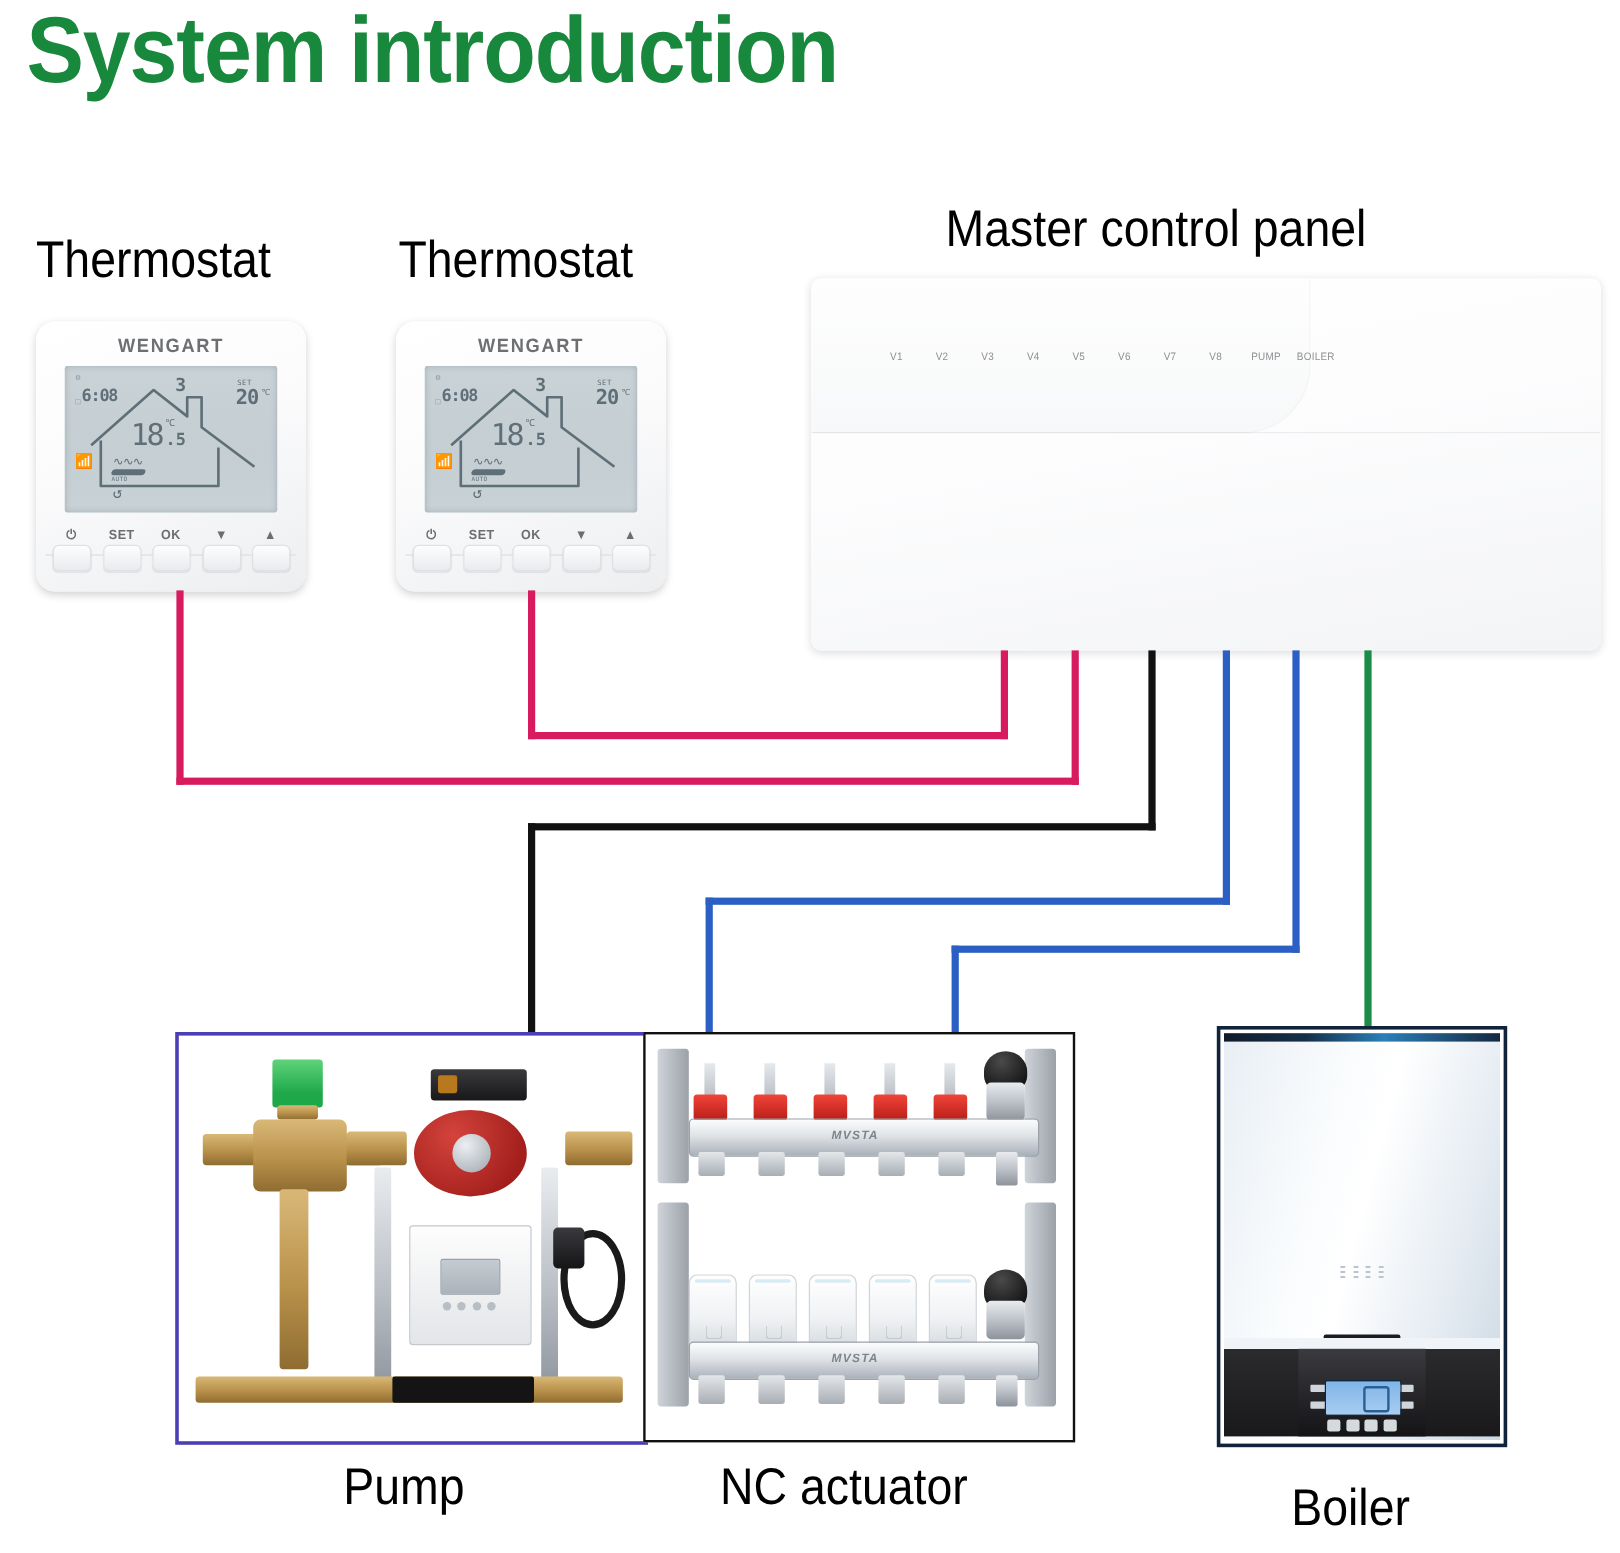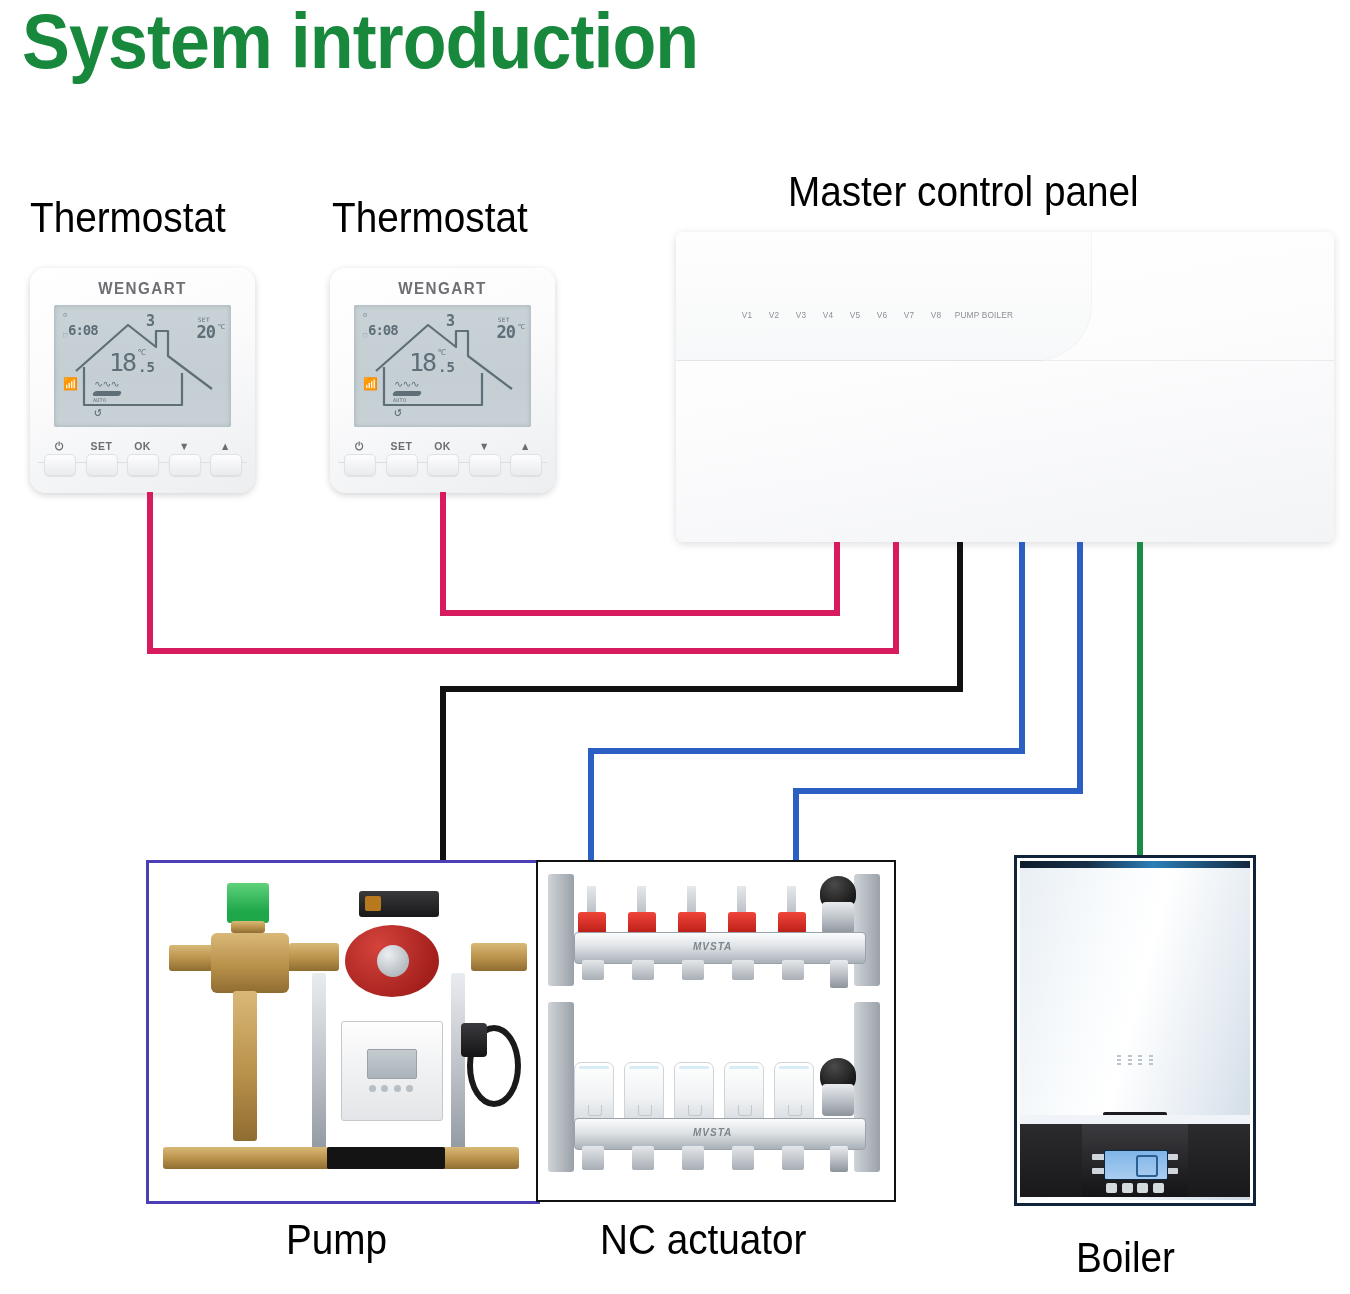--- a/index.html
+++ b/index.html
@@ -58,21 +58,21 @@
   #mcp{position:absolute;left:676px;top:232px;width:658px;height:310px;
        border-radius:8px;overflow:hidden;
        background:linear-gradient(170deg,#ffffff 0%,#fdfdfe 40%,#f3f4f6 100%);
        box-shadow:0 2px 8px rgba(0,0,0,.14);}
   #mcp-sub{position:absolute;left:0;top:0;width:415px;height:128px;
        border-bottom-right-radius:56px;
        background:linear-gradient(180deg,#fefefe,#f7f8f9);
        box-shadow:1px 1px 0 rgba(0,0,0,.04);}
   #mcp-seam{position:absolute;left:0;top:128px;width:100%;height:1px;
        background:rgba(0,0,0,.06);}
-  #leds{position:absolute;left:62px;top:73px;display:flex;gap:9px;}
+  #leds{position:absolute;left:62px;top:55px;display:flex;gap:20px;}
   .led{width:18px;text-align:center;}
   .led .dot{width:11px;height:11px;border-radius:50%;margin:0 auto;}
   .led .dot.on{background:radial-gradient(circle at 35% 30%,#ff5b8a,#d4145a 70%);
        box-shadow:0 0 3px rgba(212,20,90,.55);}
   .led .dot.off{background:radial-gradient(circle at 35% 30%,#9b9b9b,#6d6d6d 70%);}
   .led .lt{font-size:9px;color:#8d8f93;margin-top:5px;transform:scaleX(.92);
        display:block;white-space:nowrap;letter-spacing:.2px;}
 
   
   .w{position:absolute;background:#000;}

